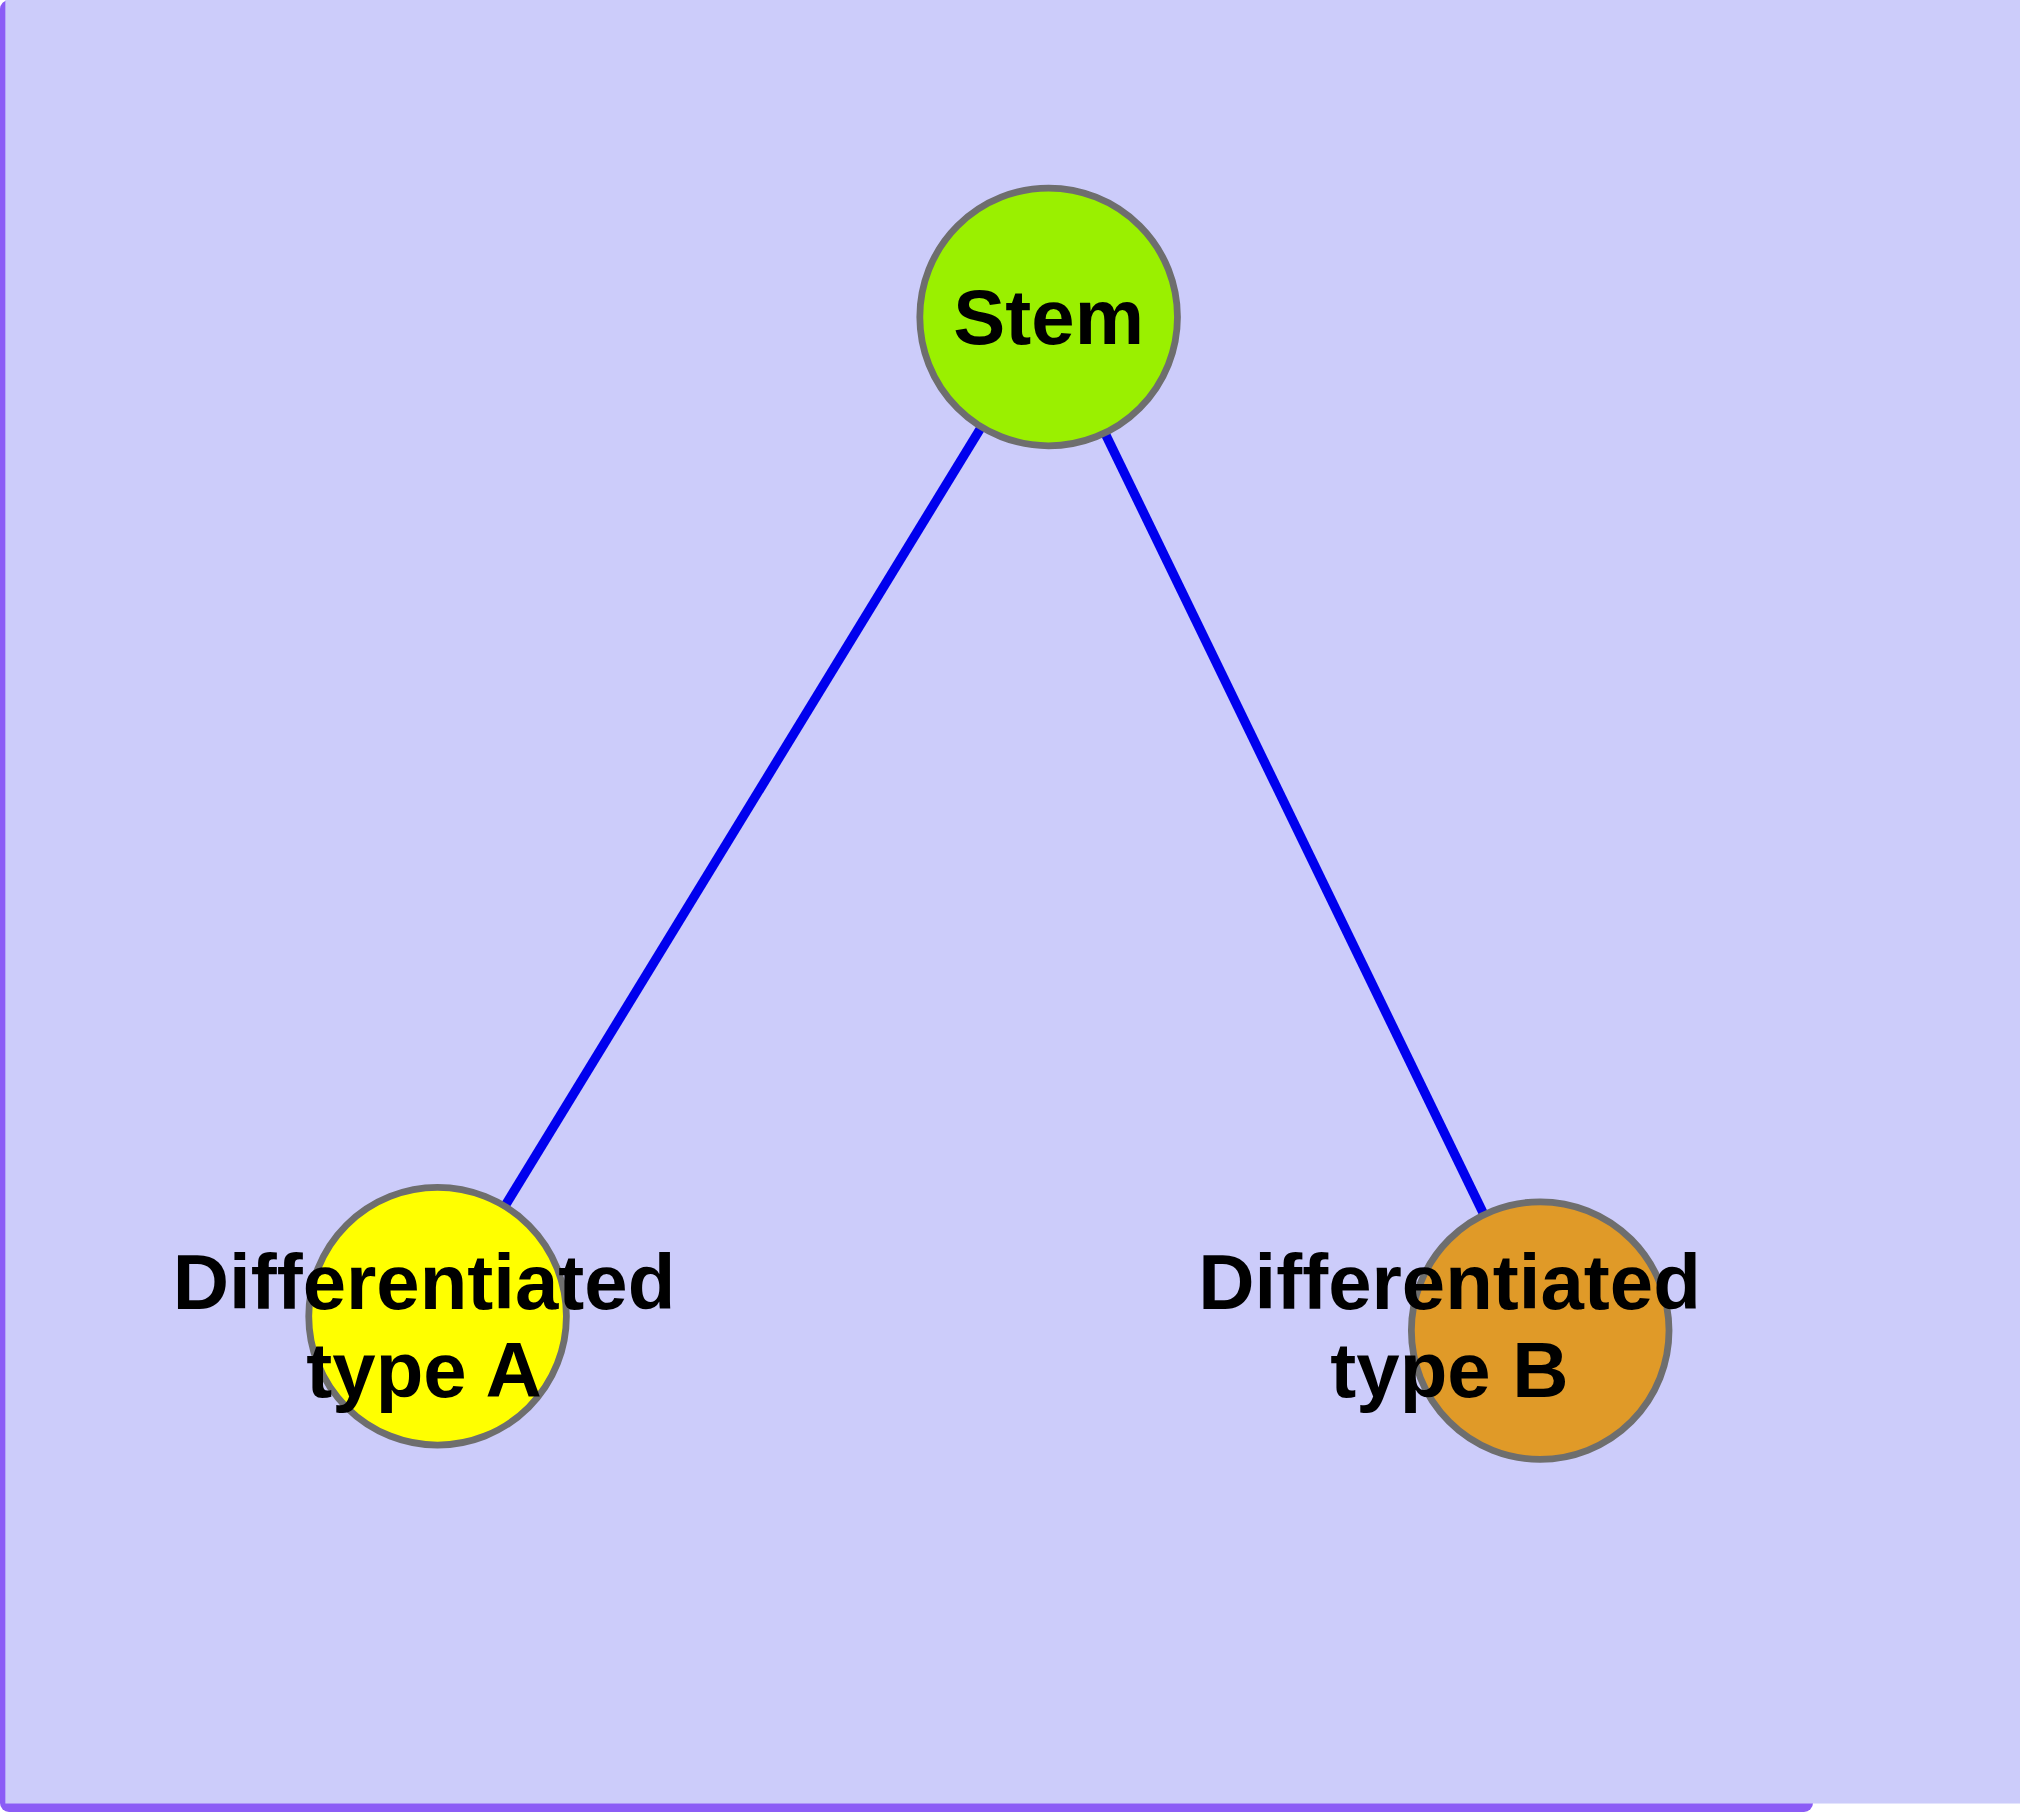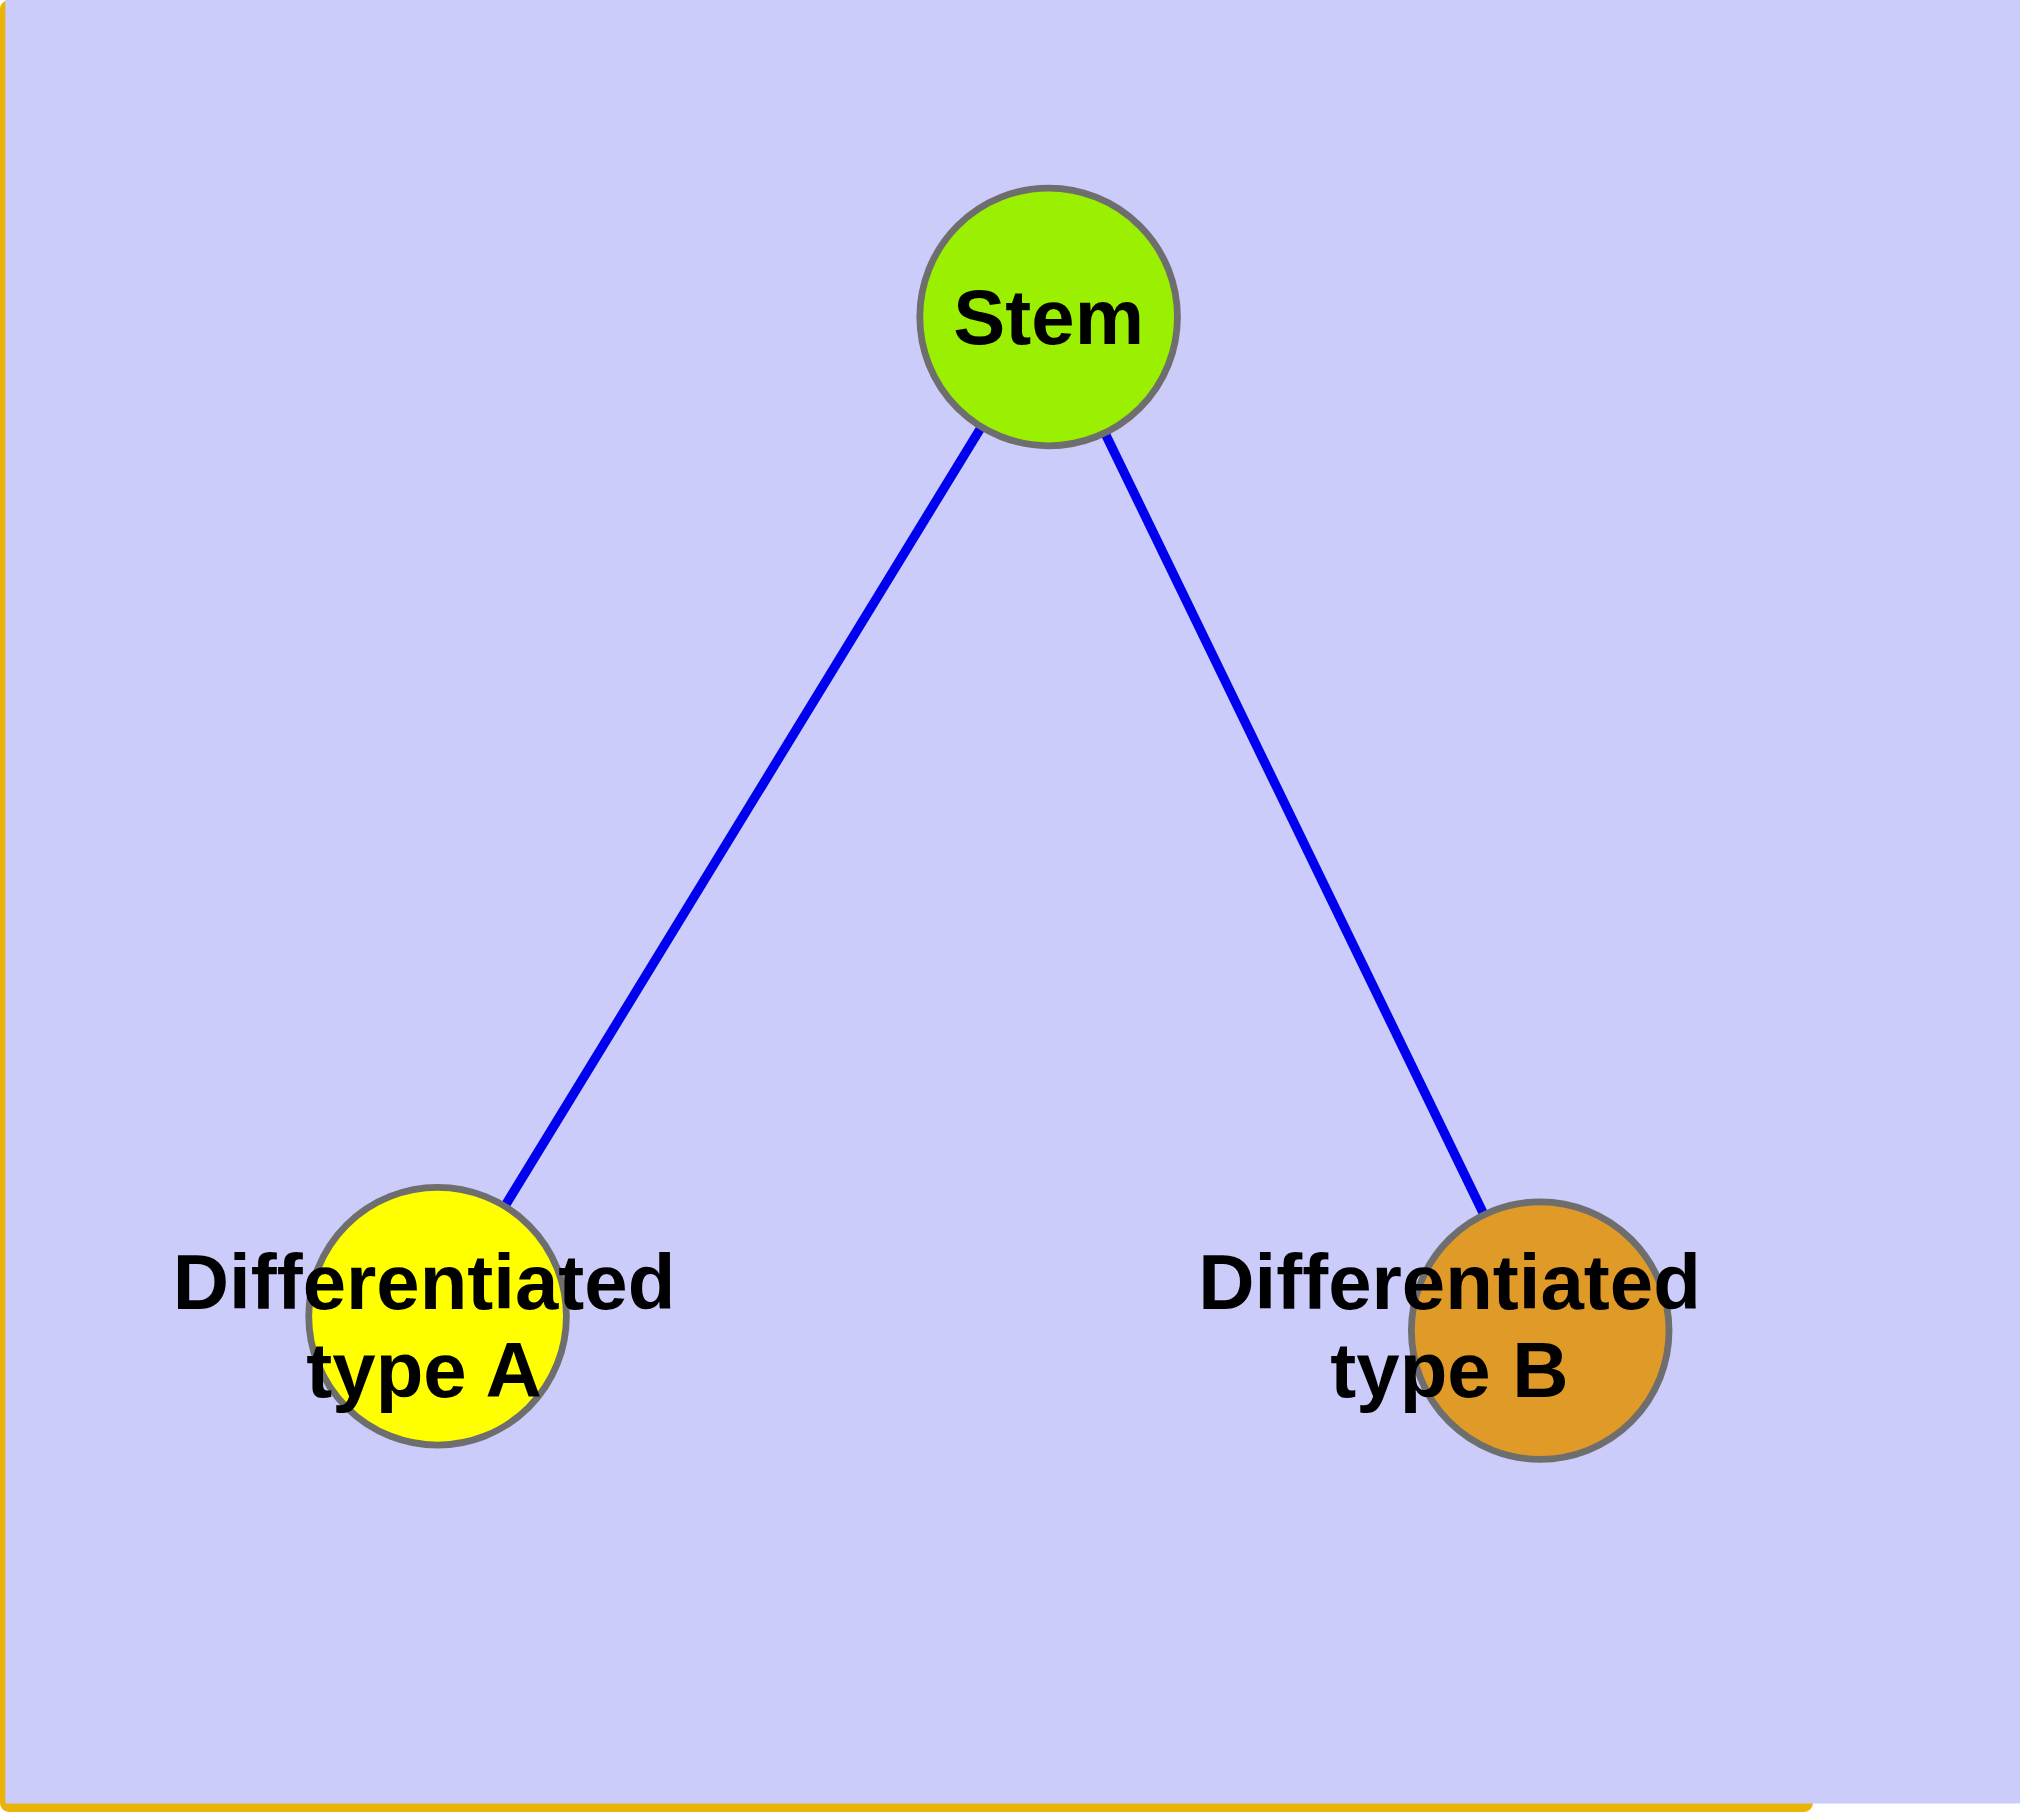--- a/index.html
+++ b/index.html
@@ -31,21 +31,21 @@
   .node-label {
     font-family: "Liberation Sans", sans-serif;
     font-weight: bold;
     fill: #000000;
     dominant-baseline: alphabetic;
   }
 </style>
 </head>
 <body style="width: 2021px; height: 1812px;">
 
-<div id="canvas-root" style="width: 1813px; height: 1812px; background: #eab308; border-radius: 9px;">
+<div id="canvas-root" style="width: 1813px; height: 1812px; background: #8b5cf6; border-radius: 9px;">
   <svg id="graph-svg" viewBox="0 0 2384 2138">
 
     <rect id="bg-rect" x="6" y="0" width="2378" height="2128" fill="#ccccfa"></rect>
 
     <g id="edges-layer">
       <line id="edge-0" x1="1237" y1="374" x2="516" y2="1553" stroke="#0000ee" stroke-width="11" stroke-linecap="butt"></line>
       <line id="edge-1" x1="1237" y1="374" x2="1817" y2="1570" stroke="#0000ee" stroke-width="11" stroke-linecap="butt"></line>
     </g>
 
     <g id="nodes-layer">

